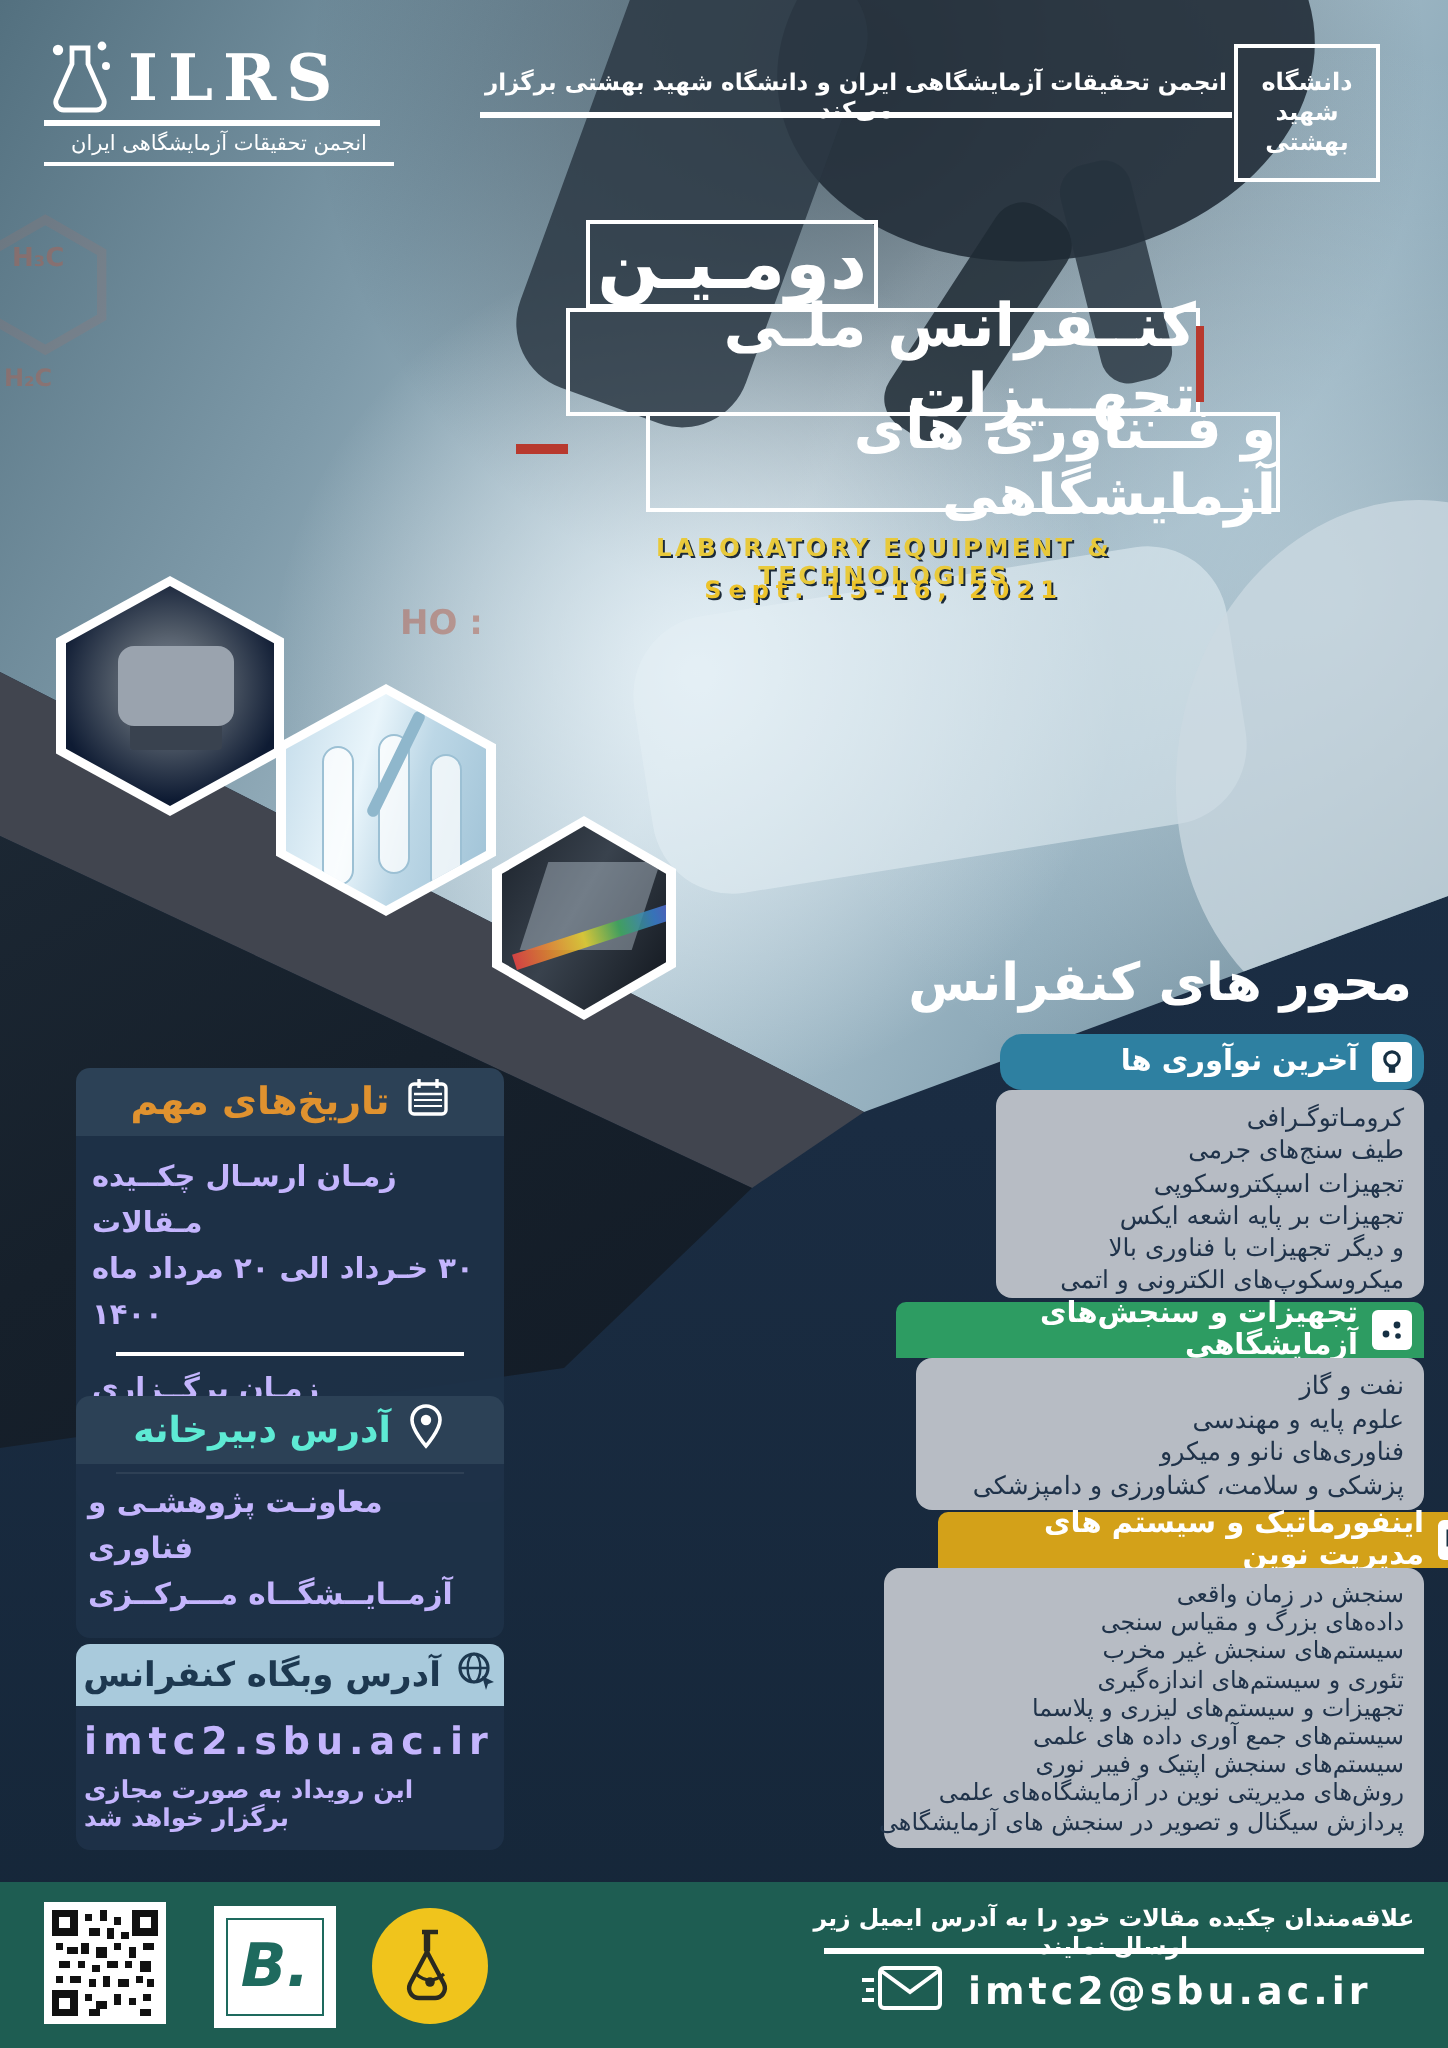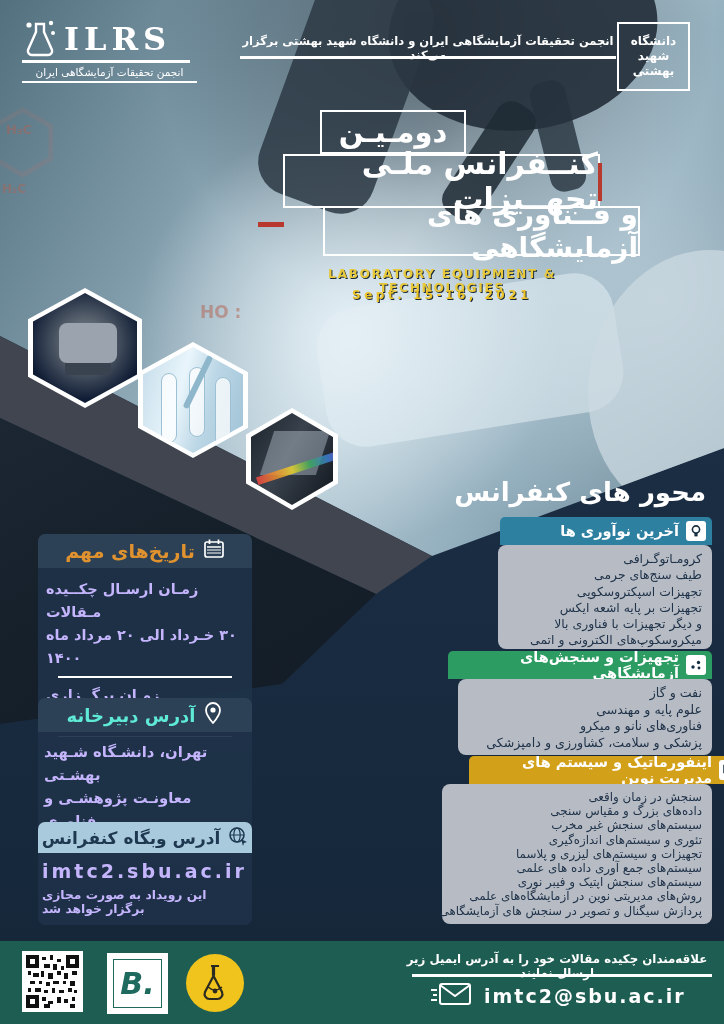--- a/index.html
+++ b/index.html
@@ -37,21 +37,21 @@
   #ilrs .row{display:flex;align-items:center;gap:6px;}
   #ilrs .name{font-family:"DejaVu Serif",serif;font-size:32px;font-weight:bold;letter-spacing:5px;}
   .rule{background:#fff;height:3px;}
   #ilrs .caption{font-size:10.5px;text-align:center;margin-top:3px;direction:rtl;}
   #banner{left:240px;top:34px;width:376px;color:#fff;font-size:11.5px;font-weight:bold;text-align:center;direction:rtl;}
   #banner-rule{left:240px;top:56px;width:376px;height:2.5px;background:#fff;}
   #sbu-logo{left:617px;top:22px;width:73px;height:69px;border:2px solid #fff;display:flex;flex-direction:column;align-items:center;justify-content:center;color:#fff;font-weight:bold;text-align:center;direction:rtl;line-height:1.25;font-size:12px;}
 
   
   .tbox{border:2.5px solid #fff;color:#fff;font-weight:bold;display:flex;align-items:center;justify-content:center;direction:rtl;}
-  #tbox1{left:320px;top:110px;width:146px;height:44px;font-size:29px;}
+  #tbox1{left:293px;top:110px;width:146px;height:44px;font-size:36px;}
   #tbox2{left:283px;top:154px;width:317px;height:54px;font-size:30px;}
   #tbox3{left:283px;top:206px;width:317px;height:50px;font-size:28px;margin-left:40px;}
   .red-v{left:598px;top:163px;width:4px;height:38px;background:#b8392e;}
   .red-h{left:258px;top:222px;width:26px;height:5px;background:#b8392e;}
   .en-line{left:277px;width:330px;text-align:center;color:#e8c93b;font-weight:bold;font-size:12.3px;letter-spacing:1.6px;text-shadow:1px 1px 0 #1b2a3a;}
   #en1{top:252px;} #en2{top:267px;}
   #en-date{left:277px;top:288px;width:330px;text-align:center;color:#edc32a;font-weight:bold;font-size:12px;letter-spacing:3.5px;text-shadow:1px 1px 0 #1b2a3a;}
 
   
   .hexo{clip-path:polygon(50% 0%,100% 26%,100% 74%,50% 100%,0% 74%,0% 26%);background:#fff;}
@@ -67,21 +67,21 @@
   .rainbow{position:absolute;left:4px;top:50px;width:92px;height:8px;transform:rotate(-18deg);background:linear-gradient(90deg,#e44,#ec8a2e,#e7d22c,#3aa65a,#3a7fd0,#7a4ccf);opacity:.85;}
   .prismface{position:absolute;left:16px;top:18px;width:56px;height:44px;background:rgba(220,235,245,.35);transform:skewX(-18deg);}
   .machine{position:absolute;left:26px;top:30px;width:58px;height:40px;border-radius:8px;background:#9aa3ae;box-shadow:0 18px 0 -6px #39424f;}
 
   
   #topics-heading{left:420px;top:477px;width:286px;text-align:right;color:#fff;font-weight:bold;font-size:26px;direction:rtl;}
   .topic-header{height:28px;border-radius:5px 5px 0 0;display:flex;align-items:center;justify-content:flex-start;direction:rtl;gap:7px;padding:0 6px;color:#fff;font-weight:bold;font-size:14.5px;}
   .topic-icon{width:20px;height:20px;border-radius:3px;background:#fff;display:flex;align-items:center;justify-content:center;flex:0 0 auto;}
   .topic-body{background:#b7bcc4;border-radius:8px;color:#20334a;direction:rtl;text-align:right;padding:6px 10px;}
   .t-line{white-space:nowrap;}
-  #topic1-h{left:500px;top:517px;width:212px;background:#2e80a1;}
+  #topic1-h{left:500px;top:517px;width:212px;background:#2e80a1;border-radius:11px;}
   #topic1-b{left:498px;top:545px;width:214px;height:104px;font-size:12.4px;line-height:16.3px;}
   #topic2-h{left:448px;top:651px;width:264px;background:#2d9c62;}
   #topic2-b{left:458px;top:679px;width:254px;height:76px;font-size:12.6px;line-height:16.5px;}
   #topic3-h{left:436px;top:756px;width:276px;background:#d3a119;margin-left:33px;}
   #topic3-b{left:442px;top:784px;width:270px;height:140px;font-size:11.9px;line-height:14.2px;}
 
   
   .info-box{width:214px;left:38px;border-radius:7px;overflow:hidden;}
   .info-header{height:34px;display:flex;align-items:center;justify-content:center;gap:8px;direction:rtl;font-weight:bold;}
   .info-body{background:rgba(30,50,72,.93);color:#c4b5fd;direction:rtl;text-align:left;}
@@ -268,21 +268,20 @@
     <div class="info-header">
       <span>
         <svg width="20" height="24" viewBox="0 0 20 24">
             <path d="M10 2 a7 7 0 0 1 7 7 c0 5 -7 13 -7 13 s-7 -8 -7 -13 a7 7 0 0 1 7 -7 z" fill="none" stroke="#fff" stroke-width="1.8"></path>
             <circle cx="10" cy="9" r="2.6" fill="#fff"></circle>
           </svg>
       </span>
       <span>آدرس دبیرخانه</span>
     </div>
     <div class="info-body">
-      <div>تهران، دانشـگاه شـهید بهشـتی</div>
       <div>معاونـت پژوهشـی و فناوری</div>
       <div>آزمــایــشگــاه مـــرکــزی</div>
     </div>
   </div>
 
   <div id="web-box" class="abs info-box">
     <div class="info-header">
       <span>
         <svg width="20" height="20" viewBox="0 0 20 20">
             <circle cx="9" cy="9" r="7" fill="none" stroke="#1d3850" stroke-width="1.6"></circle>

